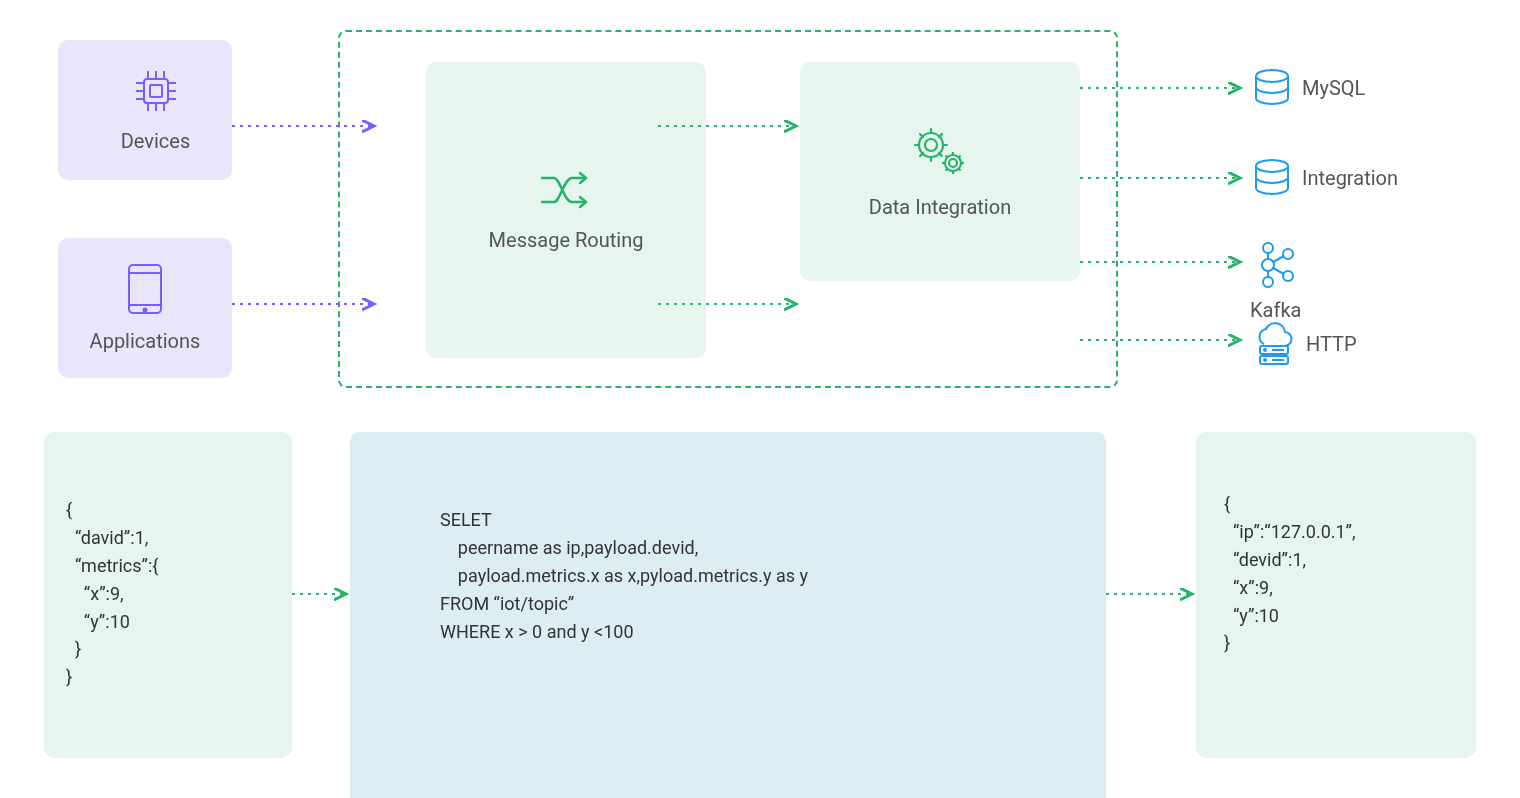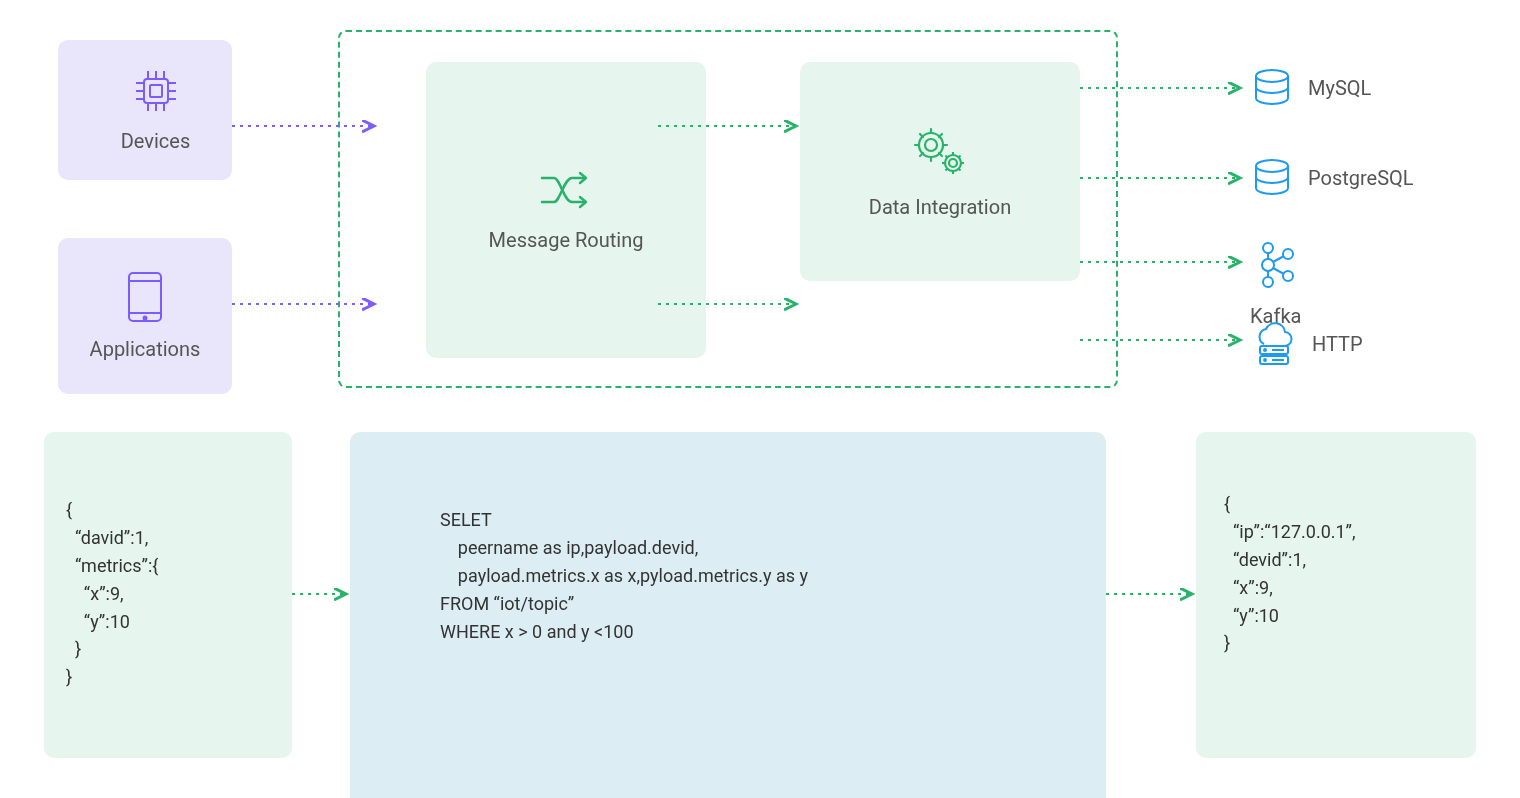--- a/index.html
+++ b/index.html
@@ -40,21 +40,21 @@
   }
   .node-label {
     font-size: 20px;
     color: #555;
     margin-top: 16px;
   }
   .sink-row {
     position: absolute;
     display: flex;
     align-items: center;
-    gap: 14px;
+    gap: 8px;
   }
   .sink-label {
     font-size: 20px;
     color: #555;
   }
   .code {
     position: absolute;
     font-size: 18px;
     color: #333;
     line-height: 1.55;
@@ -83,21 +83,21 @@
     <line x1="4" y1="24" x2="12" y2="24"></line>
       <line x1="4" y1="16" x2="12" y2="16"></line>
       <line x1="4" y1="32" x2="12" y2="32"></line>
     <line x1="36" y1="24" x2="44" y2="24"></line>
       <line x1="36" y1="16" x2="44" y2="16"></line>
       <line x1="36" y1="32" x2="44" y2="32"></line>
   </svg>
   <div class="label">Devices</div>
 </div>
 
-<div class="box purple-box" style="left:58px; top:238px; width:174px; height:156px;">
+<div class="box purple-box" style="left:58px; top:238px; width:174px; height:140px;">
   <svg class="icon" width="40" height="52" viewBox="0 0 40 52" fill="none" stroke="#7c5cff" stroke-width="2">
     <rect x="4" y="2" width="32" height="48" rx="4"></rect>
     <line x1="4" y1="10" x2="36" y2="10"></line>
     <line x1="4" y1="42" x2="36" y2="42"></line>
     <circle cx="20" cy="47" r="1.5" fill="#7c5cff"></circle>
   </svg>
   <div class="label">Applications</div>
 </div>
 
 <div class="dashed-container" style="left:338px; top:30px; width:780px; height:358px;"></div>
@@ -152,21 +152,21 @@
   </svg>
   <span class="sink-label">MySQL</span>
 </div>
 
 <div class="sink-row" style="left:1250px; top:156px;">
   <svg class="icon" width="44" height="44" viewBox="0 0 44 44" fill="none" stroke="#1d9bf0" stroke-width="2">
     <ellipse cx="22" cy="10" rx="16" ry="6"></ellipse>
     <path d="M6 10 V32 a16 6 0 0 0 32 0 V10"></path>
     <path d="M6 21 a16 6 0 0 0 32 0"></path>
   </svg>
-  <span class="sink-label">PostgreSQL</span>
+  <span class="sink-label">Integration</span>
 </div>
 
 <div class="sink-row" style="left:1250px; top:240px;flex-direction:column;">
   <svg class="icon" width="44" height="50" viewBox="0 0 44 50" fill="none" stroke="#1d9bf0" stroke-width="2">
     <circle cx="14" cy="8" r="5"></circle>
     <circle cx="14" cy="25" r="6"></circle>
     <circle cx="14" cy="42" r="5"></circle>
     <circle cx="34" cy="14" r="5"></circle>
     <circle cx="34" cy="36" r="5"></circle>
     <line x1="14" y1="13" x2="14" y2="19"></line>

